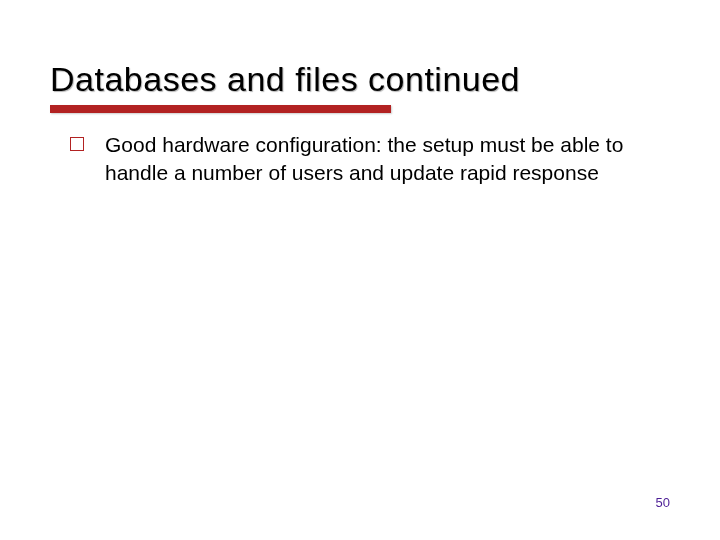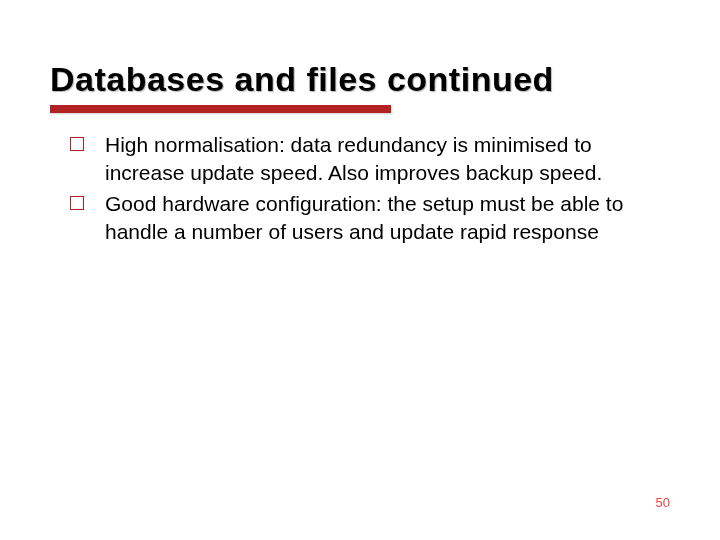--- a/index.html
+++ b/index.html
@@ -16,21 +16,21 @@
       overflow: hidden;
     }
     .slide {
       width: 100%;
       height: 100%;
       padding: 60px 50px 40px 50px;
       position: relative;
     }
     .title {
       font-size: 34px;
-      font-weight: bold;
+      font-weight: normal;
       color: #000000;
       text-shadow: 1px 1px 1px rgba(0,0,0,0.3);
       margin-bottom: 6px;
       letter-spacing: 0.5px;
     }
     .title-underline {
       height: 8px;
       background: #B22222;
       width: 55%;
       margin-bottom: 18px;
@@ -55,33 +55,32 @@
       width: 14px;
       height: 14px;
       border: 1.5px solid #B22222;
       background: transparent;
     }
     .page-number {
       position: absolute;
       bottom: 30px;
       right: 50px;
       font-size: 13px;
-      color: #ef4444;
+      color: #4c1d95;
     }
   </style>
 </head>
 <body>
 
 <div class="slide">
   <h1 class="title">Databases and files continued</h1>
   <div class="title-underline"></div>
   <ul class="bullet-list">
     <li class="bullet-item">
       <span class="bullet-marker"></span>
-      <span>High normalisation: data redundancy is minimised to increase update speed. Also improves backup speed.</span>
     </li>
     <li class="bullet-item">
       <span class="bullet-marker"></span>
       <span>Good hardware configuration: the setup must be able to handle a number of users and update rapid response</span>
     </li>
   </ul>
   <div class="page-number">50</div>
 </div>
 
 </body></html>

